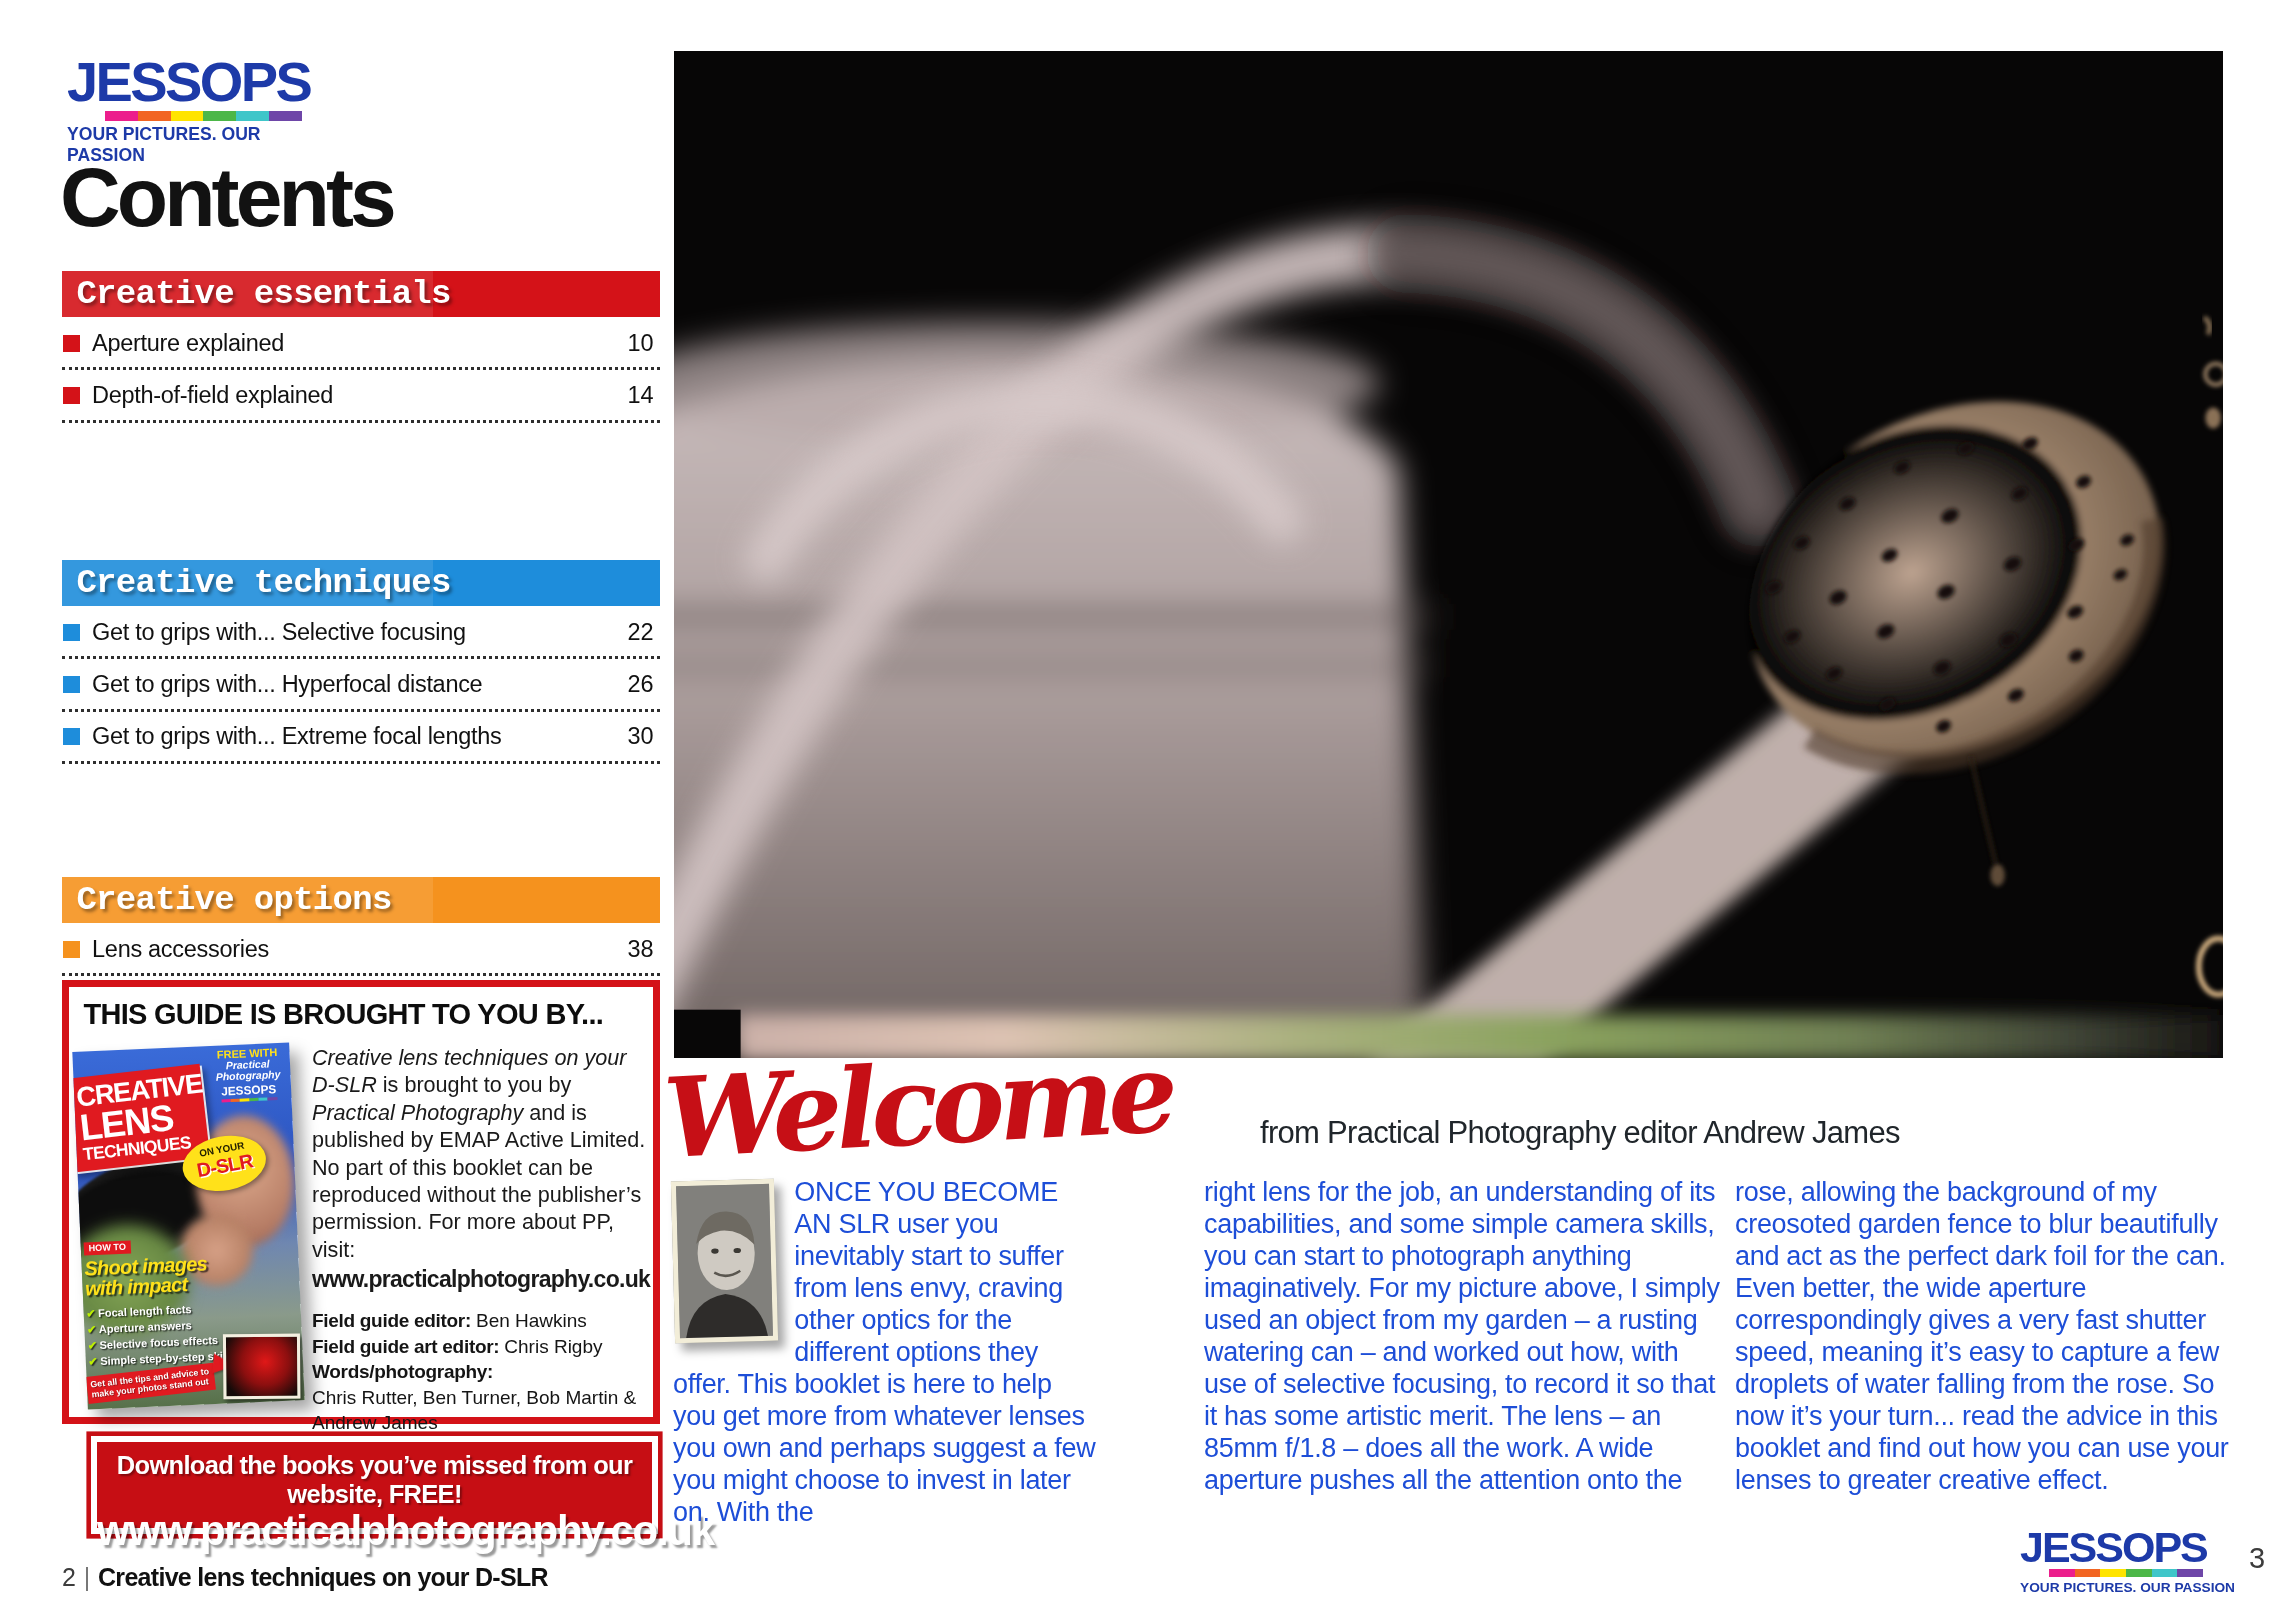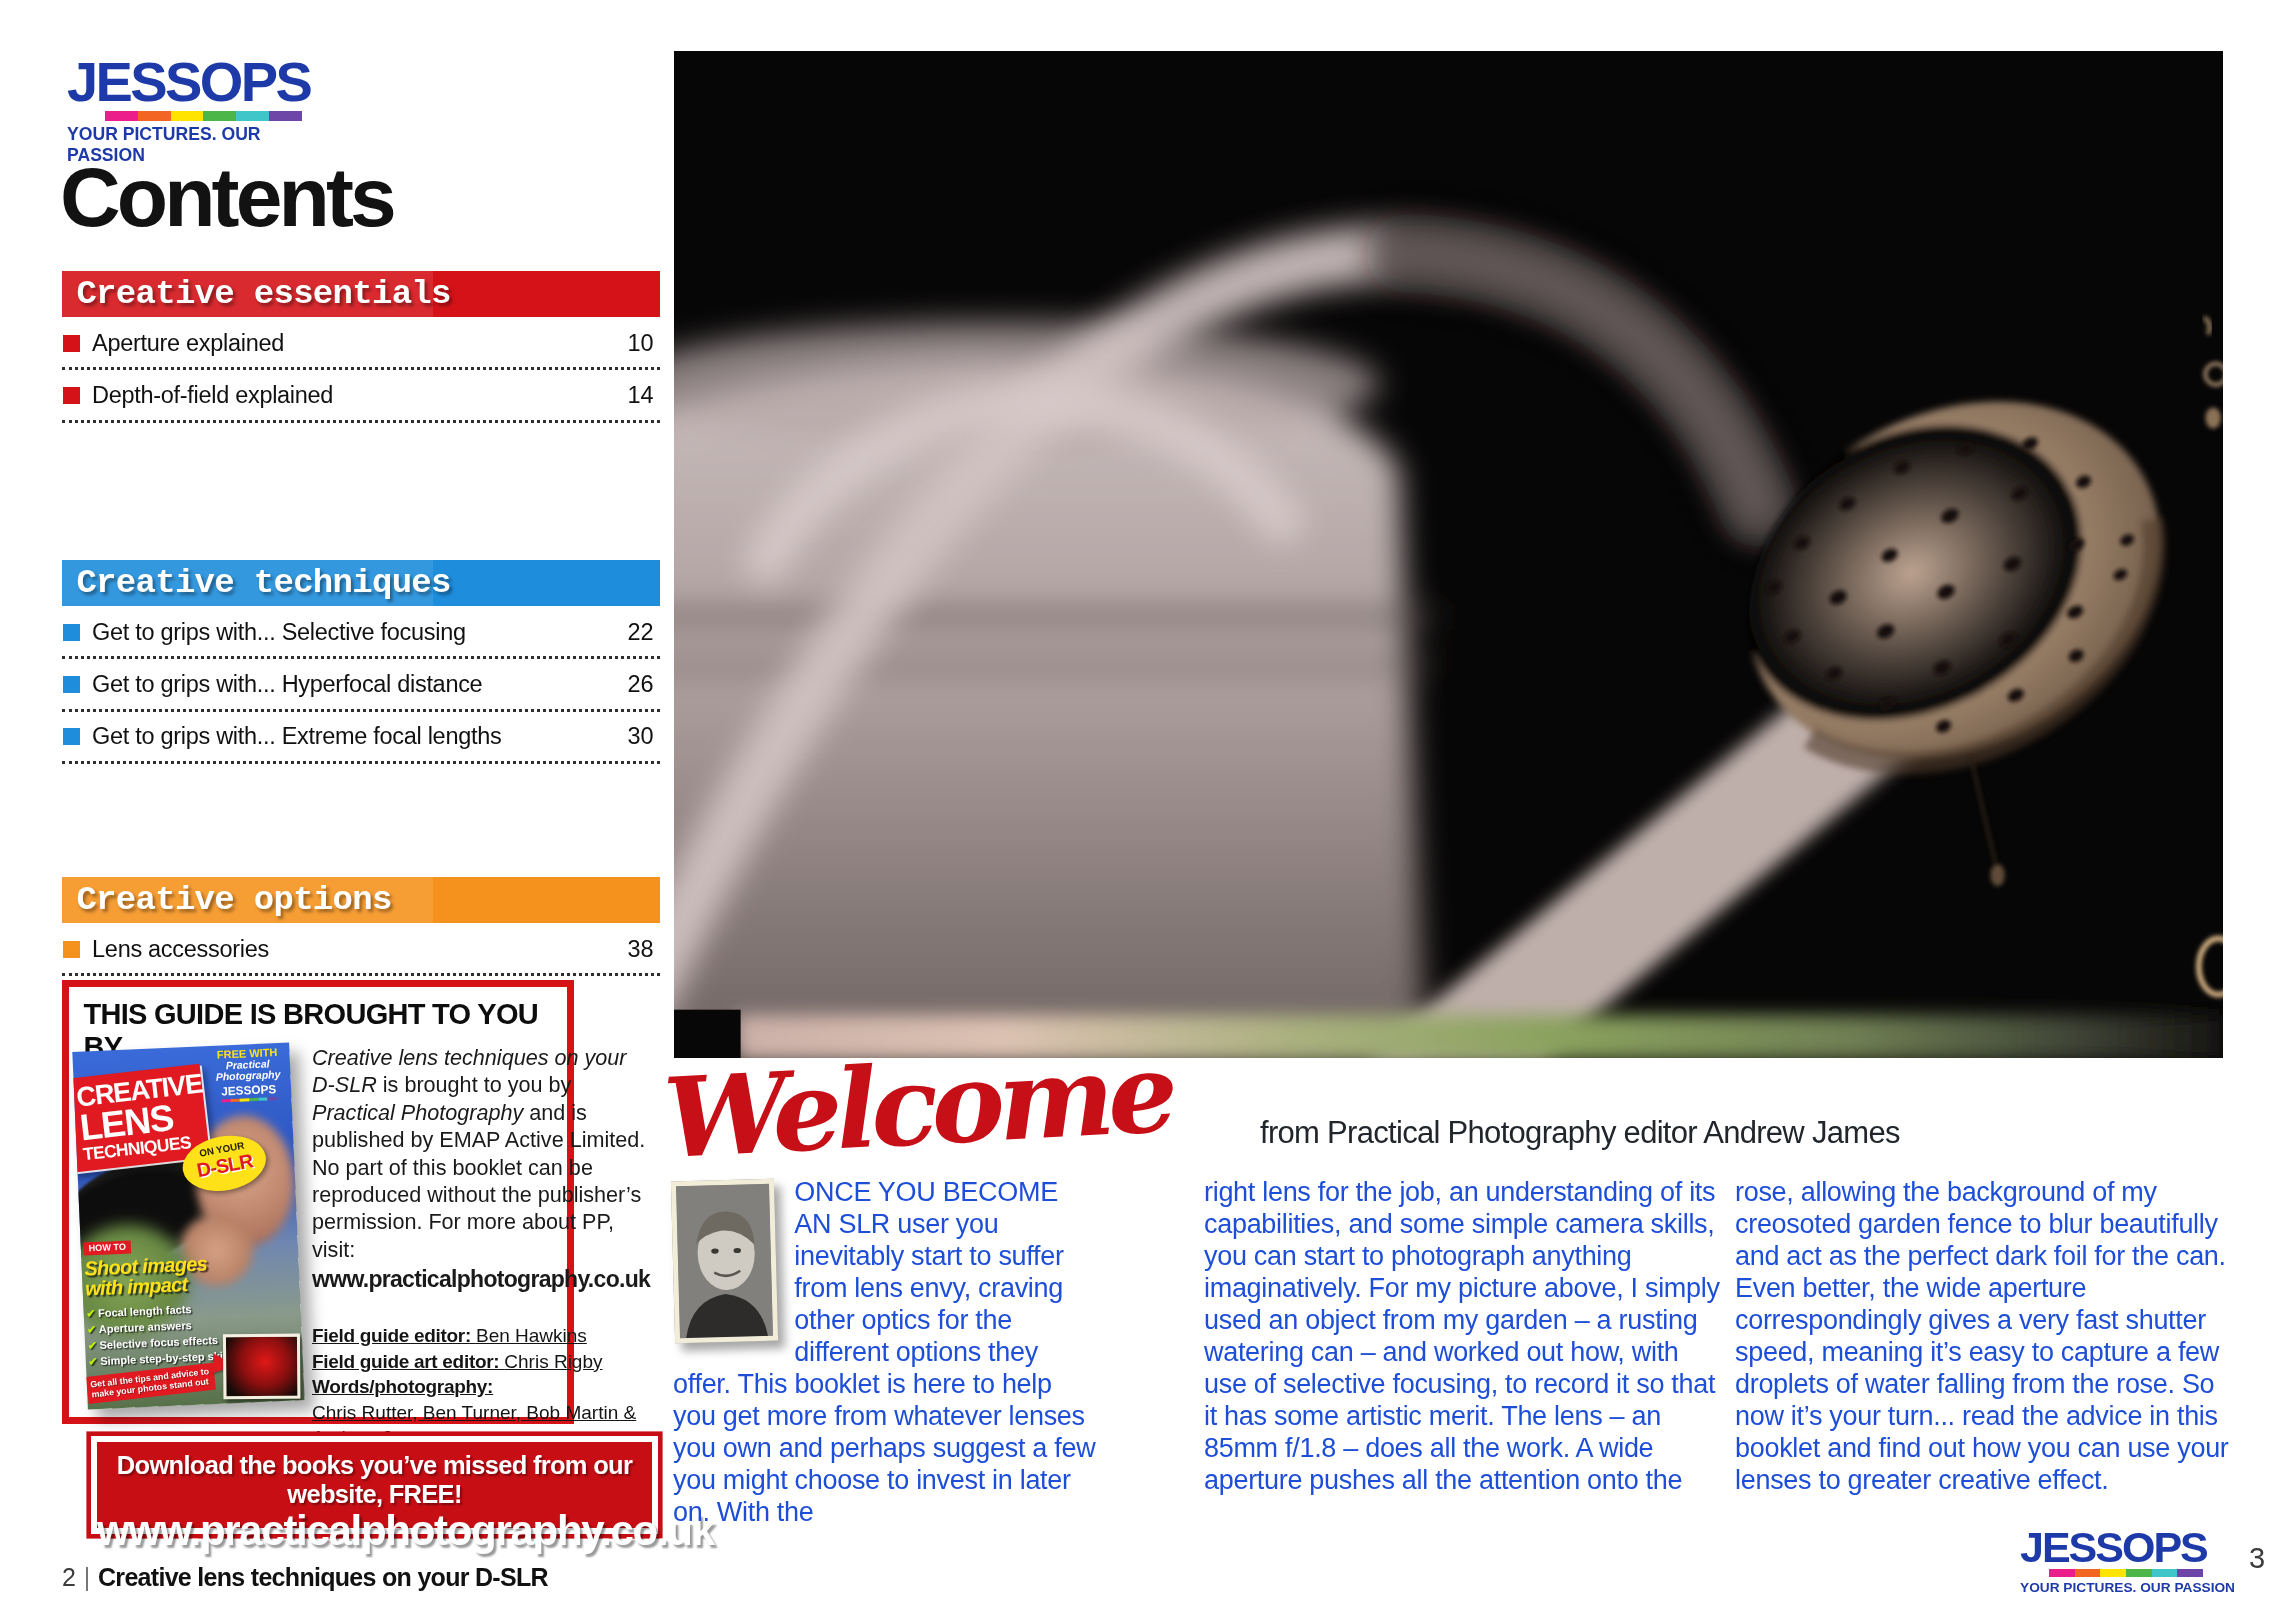--- a/index.html
+++ b/index.html
@@ -28,29 +28,29 @@
   .bar-label { position:relative; color:#ffffff; font-weight:bold; font-size:34px; letter-spacing:-0.7px;
                text-shadow:2.6px 3.3px 3.3px rgba(0,0,0,0.38); }
   .toc-items { padding-top:9.1px; }
   .toc-row { display:flex; align-items:center; padding:3.9px 2.6px 10.5px 1.3px; margin-bottom:7.8px;
              border-bottom:3.9px dotted #2e2e2e; }
   .bullet { width:17px; height:17px; margin-right:11.8px; flex:0 0 auto; }
   .toc-label { font-size:23.5px; color:#111; flex:1 1 auto; letter-spacing:-0.3px; }
   .toc-page  { font-size:23.5px; color:#111; flex:0 0 auto; padding-right:3.9px; }
 
   
-  .guide-box { position:absolute; left:62px; top:980px; width:512px; height:444px;
+  .guide-box { position:absolute; left:62px; top:980px; width:598px; height:444px;
                border:7.8px solid #d41218; background:#fff; }
   .guide-title { font-size:29px; font-weight:bold; letter-spacing:-0.7px; color:#0d0d0d;
                  margin:10.5px 0 0 14.4px; }
   .guide-text { position:absolute; left:243px; top:57px; width:343px; font-size:21.6px;
                 line-height:27.4px; color:#1a1a1a; }
   .guide-text .it { font-style:italic; }
   .guide-url { font-weight:bold; font-size:23px; margin-top:2.6px; letter-spacing:-0.7px; }
-  .credits { margin-top:30px; font-size:19px; line-height:25.5px; color:#151515;text-decoration:underline; }
+  .credits { margin-top:15px; font-size:19px; line-height:25.5px; color:#151515; }
   .credit b { letter-spacing:-0.3px; }
 
   
   .cover { position:absolute; left:10.5px; top:60px; width:217px; height:358px;
            transform:rotate(-2.5deg); box-shadow:9.1px 10.5px 14.4px rgba(0,0,0,0.35);
            background:linear-gradient(180deg,#3a6bd8 0%,#2c54c0 34%,#6f87b0 56%,#8a9a8a 76%,#57714a 100%);
            overflow:hidden; }
   .cov-lens { position:absolute; left:-22px; top:112px; width:167px; height:98px; border-radius:50%;
               background:radial-gradient(ellipse at 42% 50%, #0d0d0d 52%, #2a2a2a 74%, #000 100%);
               transform:rotate(-16deg); filter:blur(1.3px); }

